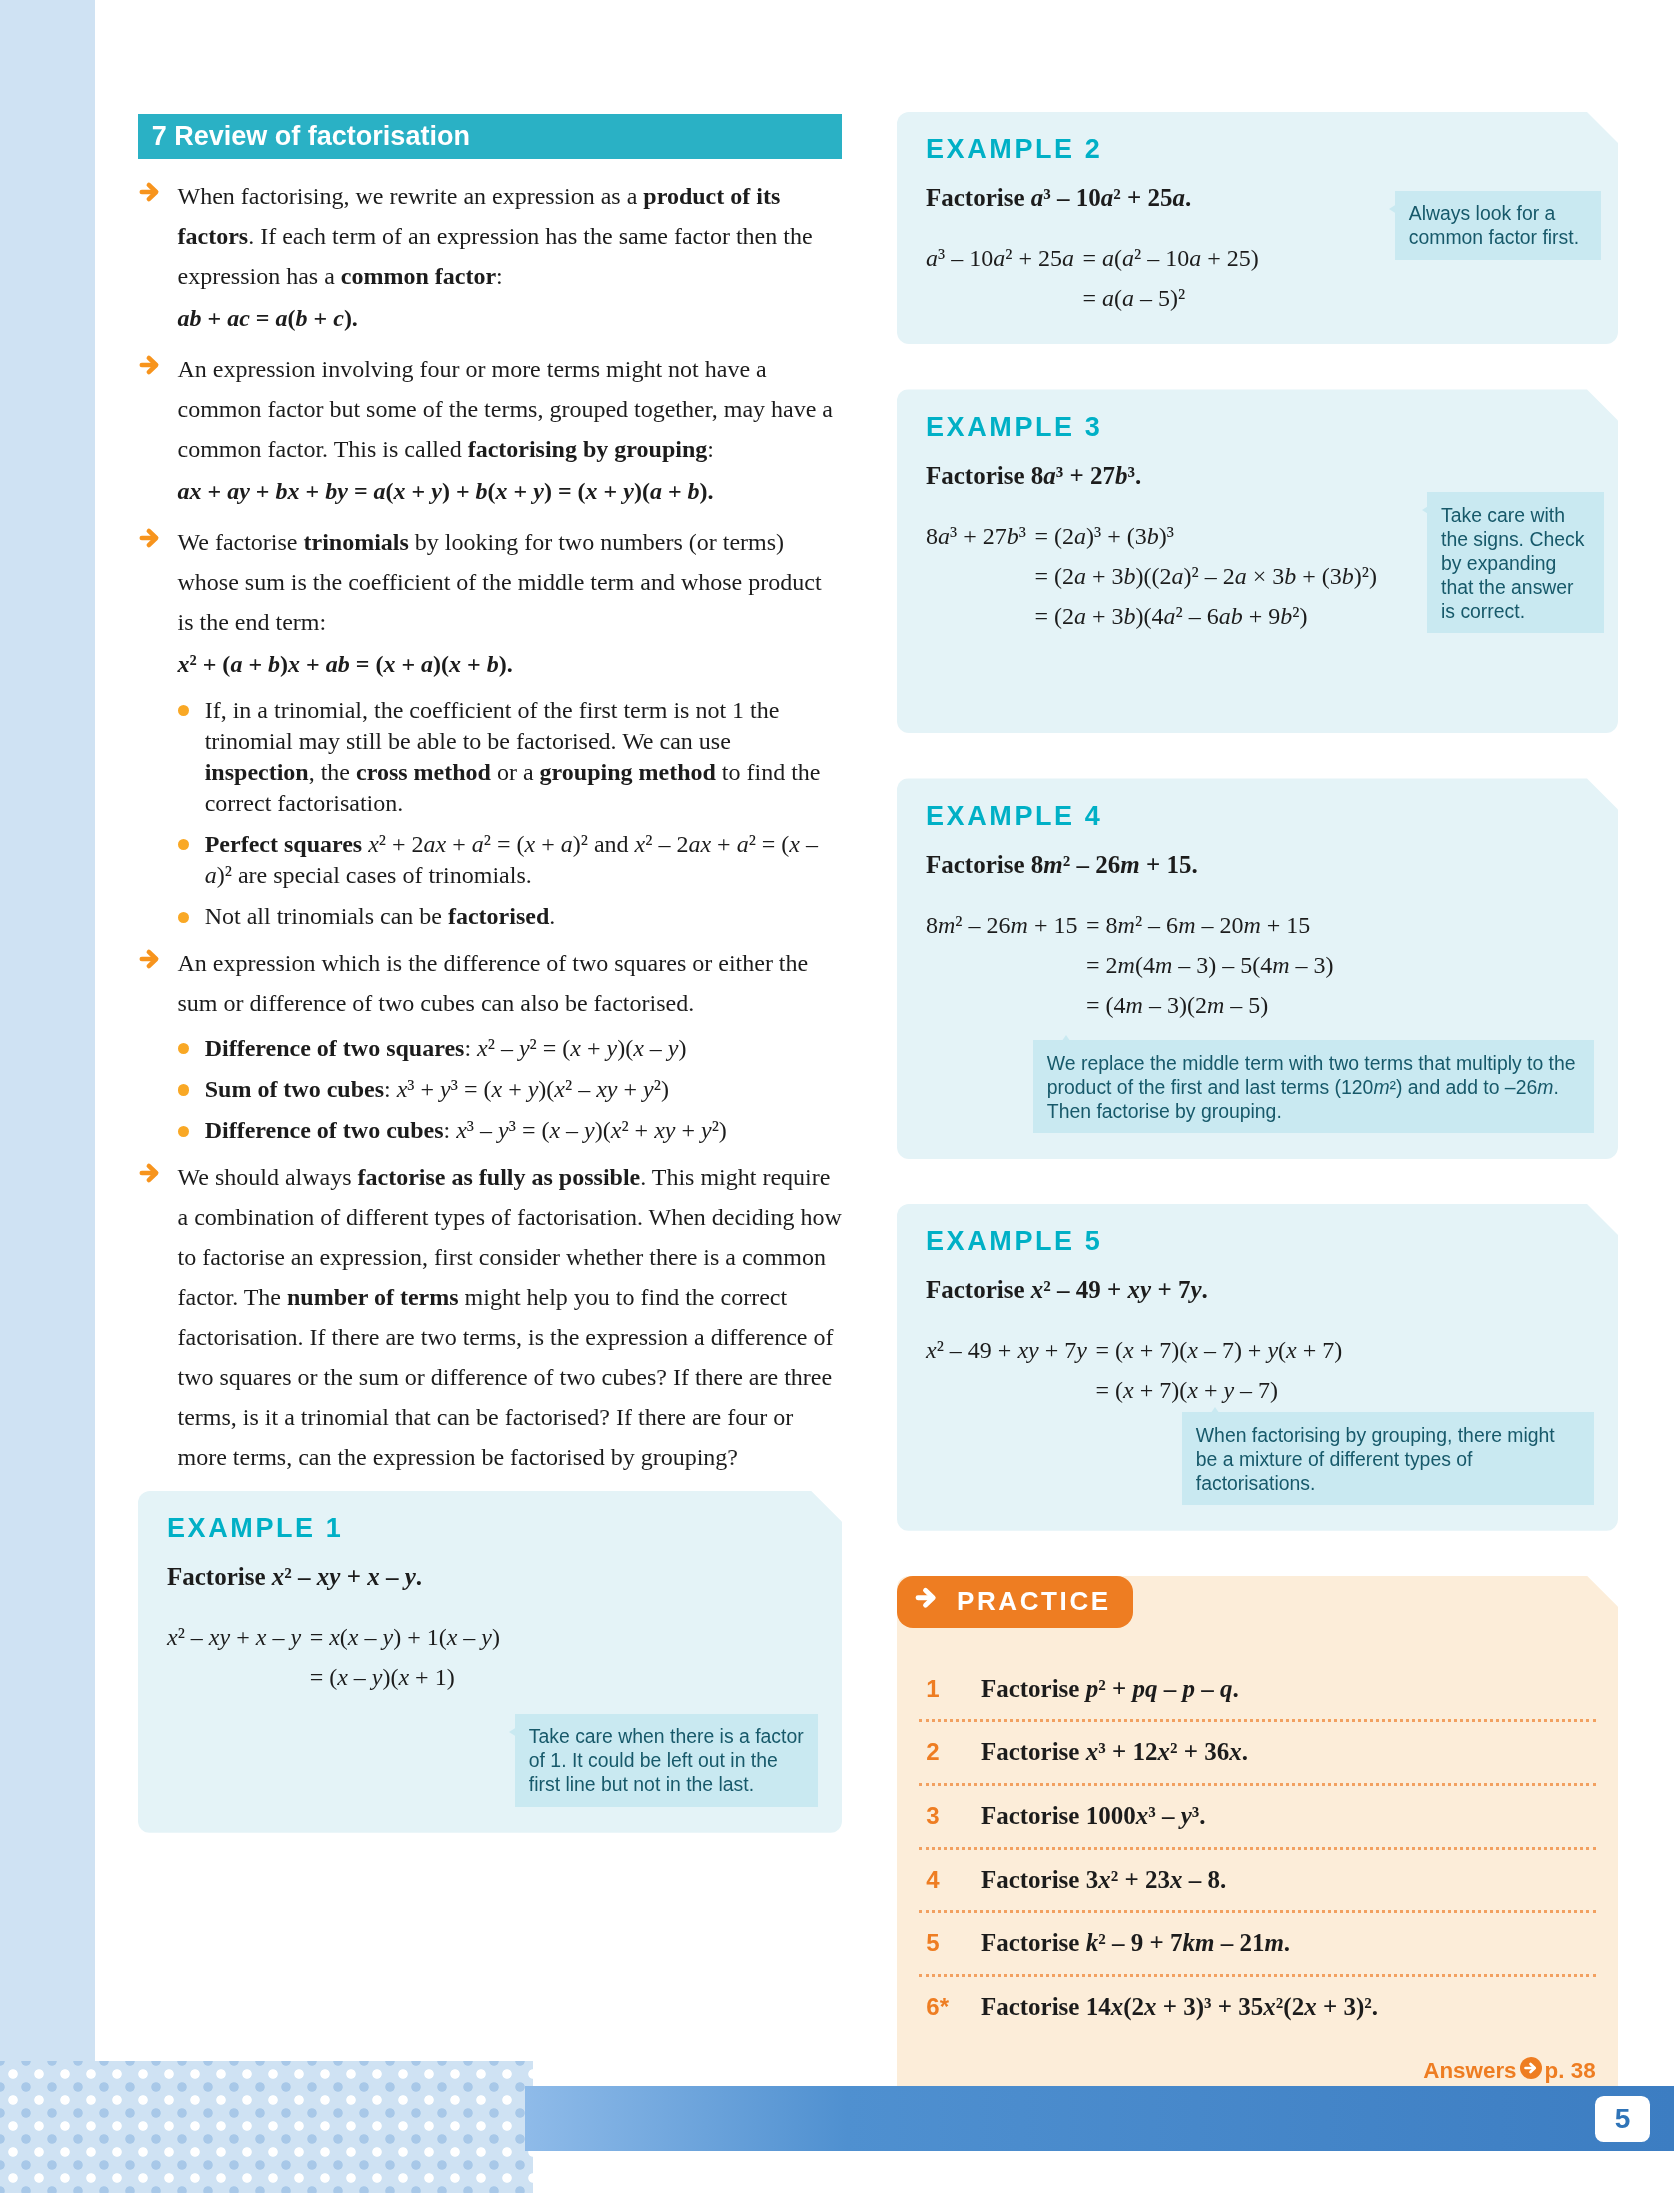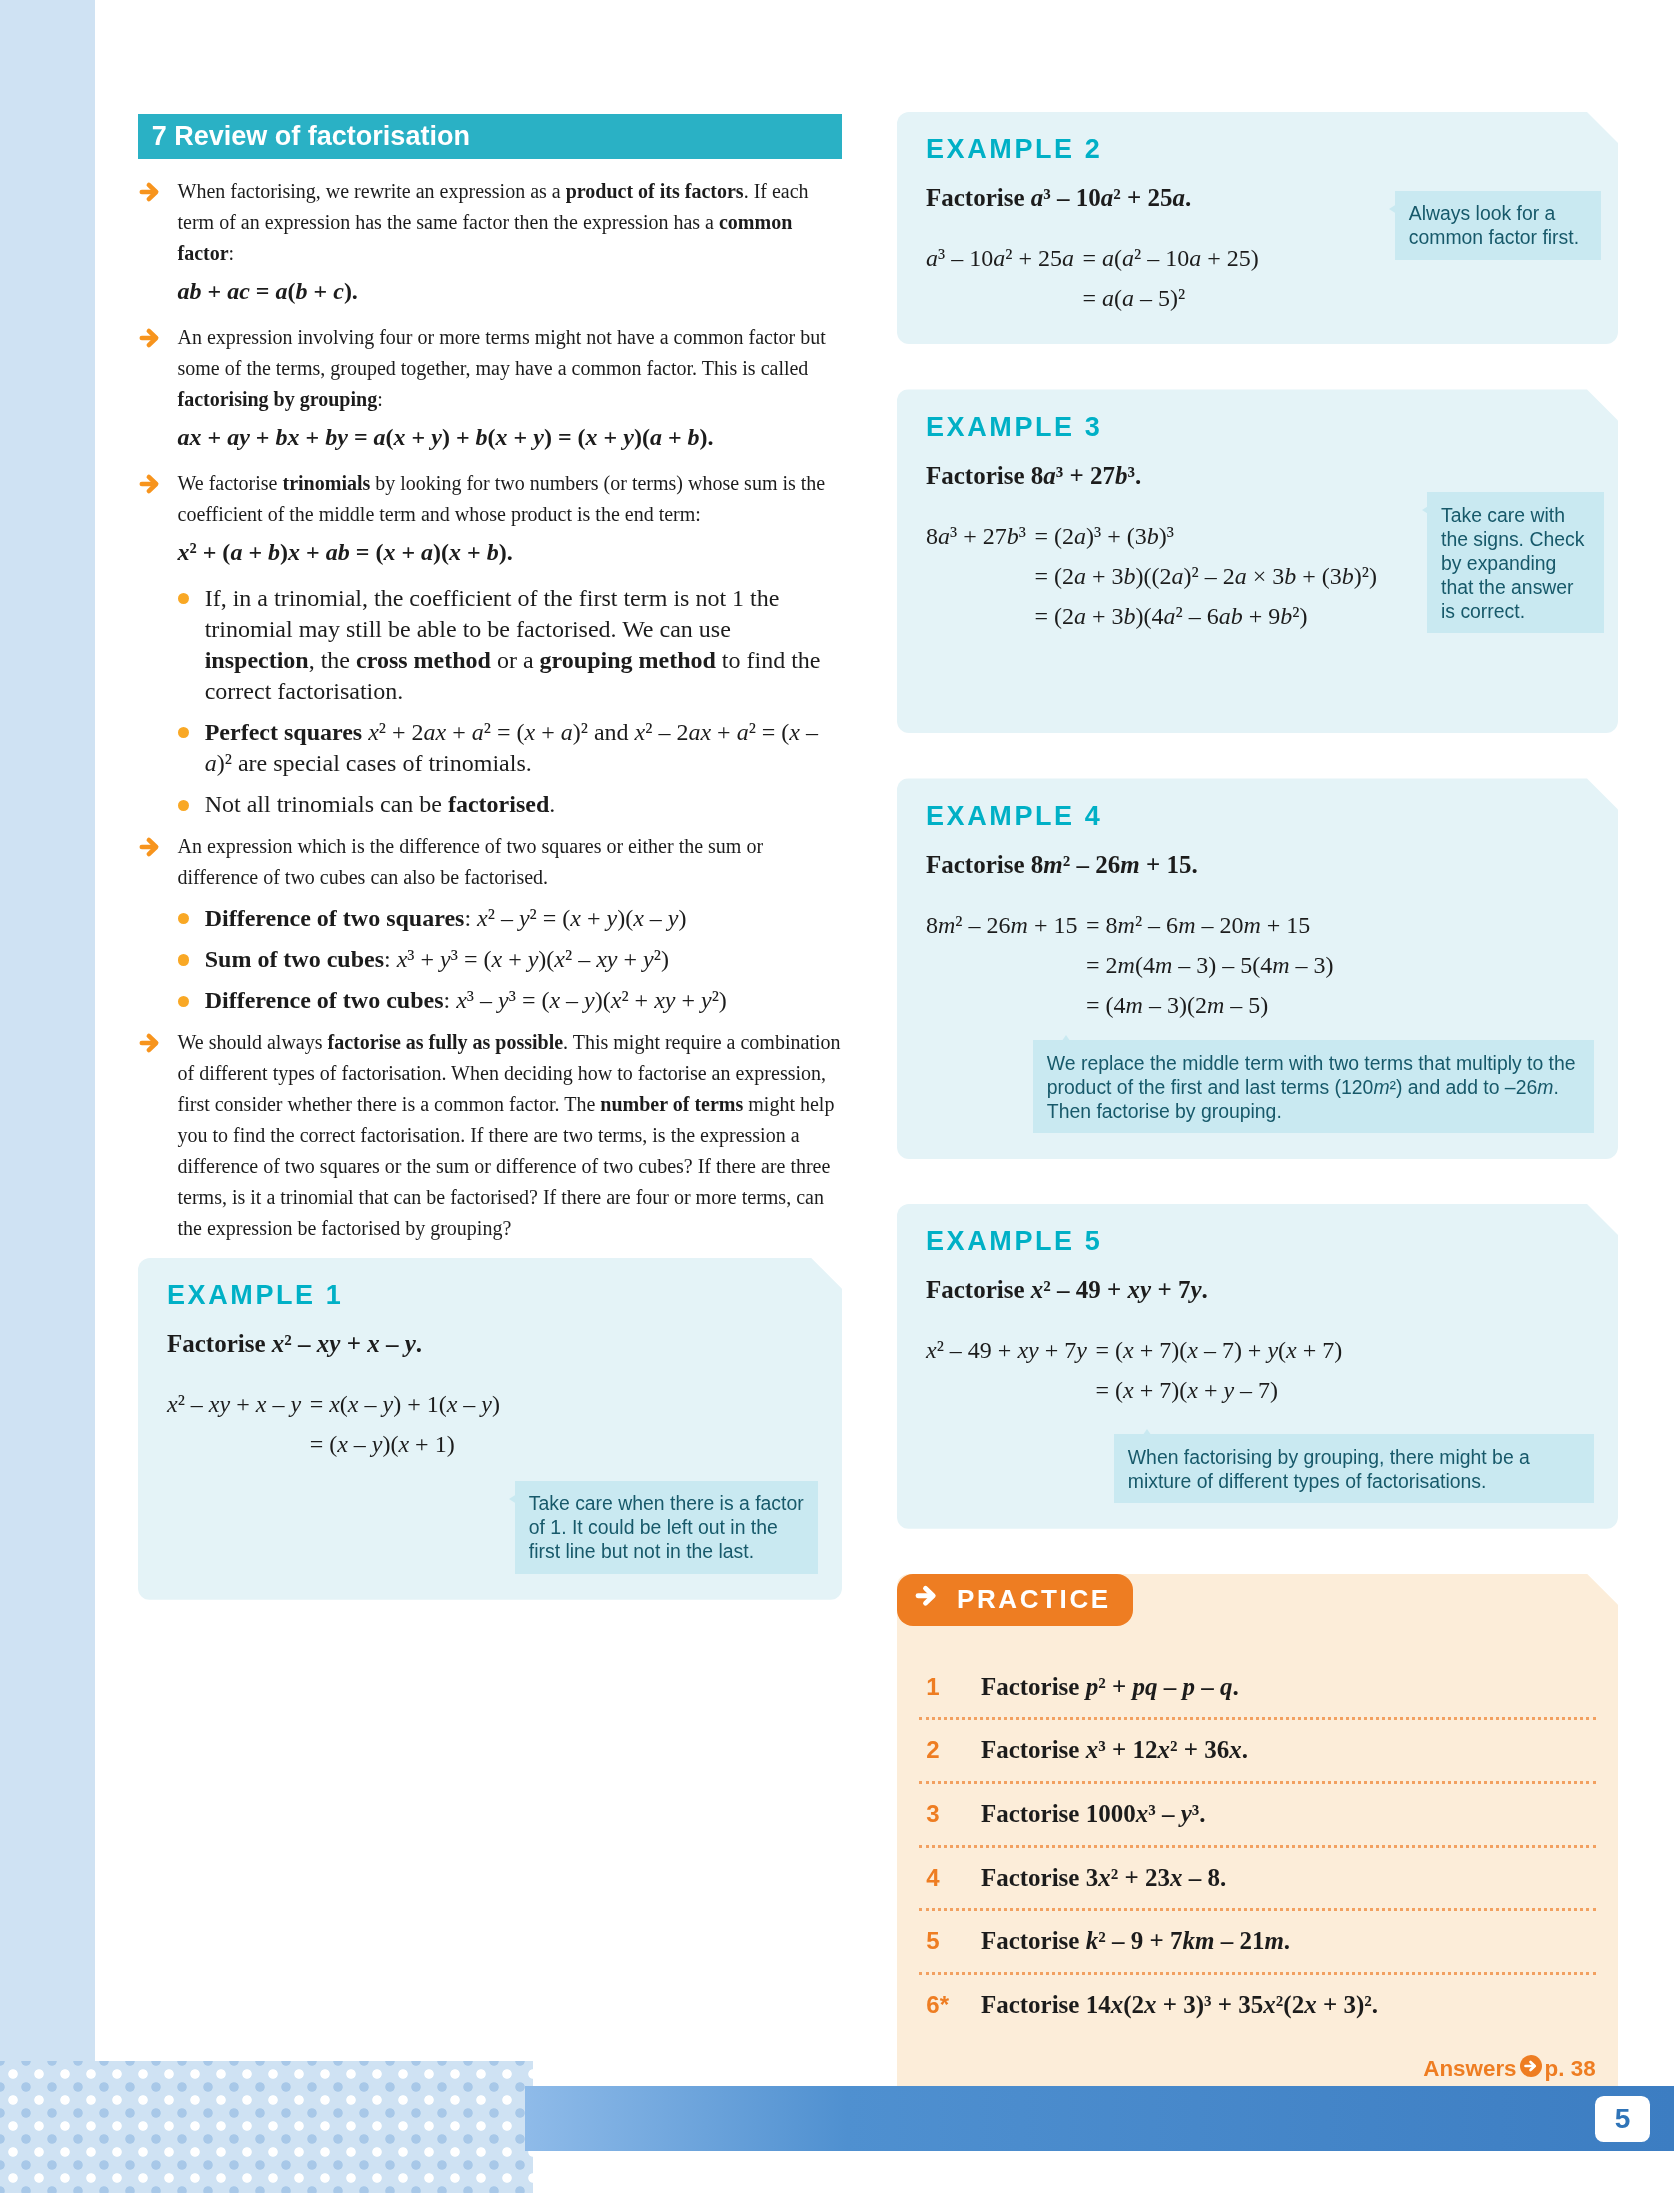--- a/index.html
+++ b/index.html
@@ -25,21 +25,21 @@
   
   .col-left  { position:absolute; left:138px; top:114px; width:704px; }
   .col-right { position:absolute; left:897px; top:112px; width:721px; }
 
   .banner { background:#2ab1c5; color:#ffffff; font-family:"Liberation Sans", sans-serif;
     font-weight:bold; font-size:27px; height:45px; line-height:45px; padding-left:13.8px; margin-bottom:17px; }
 
   .arrow-item { display:flex; gap:12px; margin-bottom:10.3px; }
   .arrow-icon { flex:0 0 27.5px; padding-top:3.4px; }
   .arrow-body { flex:1; }
-  .body-text { font-size:20px; line-height:31px; }
+  .body-text { font-size:24px; line-height:40px; }
   .display-math { font-weight:bold; font-size:24px; line-height:34px; margin:5.2px 0 3.4px 0; }
 
   .dot-item { display:flex; gap:15.5px; padding-left:40px; margin-bottom:10.3px; }
   .dot-icon { flex:0 0 11.2px; width:11.2px; height:11.2px; border-radius:50%; background:#f9a825; margin-top:10.3px; }
   .dot-body { flex:1; font-size:24px; line-height:31px; }
 
   
   .example-box { position:relative; background:#e4f3f7; border-radius:12px;
     padding:22.4px 24px 26px 29px; margin-bottom:45px;
     clip-path: polygon(0 0, calc(100% - 31px) 0, 100% 31px, 100% 100%, 0 100%); }
@@ -57,21 +57,21 @@
   .pointer-top::before { content:""; position:absolute; top:-13.8px; left:24px;
     border:9.5px solid transparent; border-bottom:13.8px solid #c9e9f1; }
 
   .ex1-box { margin-top:14px; margin-bottom:0; }
   .ex1-box .callout { width:303px; margin-left:auto; margin-top:17px; }
   .ex2-box { min-height:217px; }
   .ex2-box .callout { position:absolute; top:79px; right:17px; width:206px; }
   .ex3-box { min-height:344px; }
   .ex3-box .callout { position:absolute; top:103px; right:13.8px; width:177px; }
   .ex4-box .callout { width:561px; margin-left:auto; margin-top:15.5px; }
-  .ex5-box .callout { width:480px; margin-left:auto; margin-top:24px; }
+  .ex5-box .callout { width:412px; margin-left:auto; margin-top:2px; }
 
   
   .practice-box { position:relative; background:#fcedd9; border-radius:12px;
     padding:83px 22.4px 22.4px 22.4px;
     clip-path: polygon(0 0, calc(100% - 31px) 0, 100% 31px, 100% 100%, 0 100%); }
   .practice-header { position:absolute; left:0; top:0; display:inline-flex; align-items:center;
     gap:15.5px; background:#ee7d22; color:#ffffff; font-family:"Liberation Sans", sans-serif;
     font-weight:bold; font-size:26px; letter-spacing:2.6px; padding:8.6px 22.4px 8.6px 17px;border-radius:16px; }
   .p-item { display:flex; gap:20.6px; padding:13px 1.7px 14.6px 6.9px; font-size:25px; }
   .p-item.sep { border-bottom:3.4px dotted #f2a060; }

